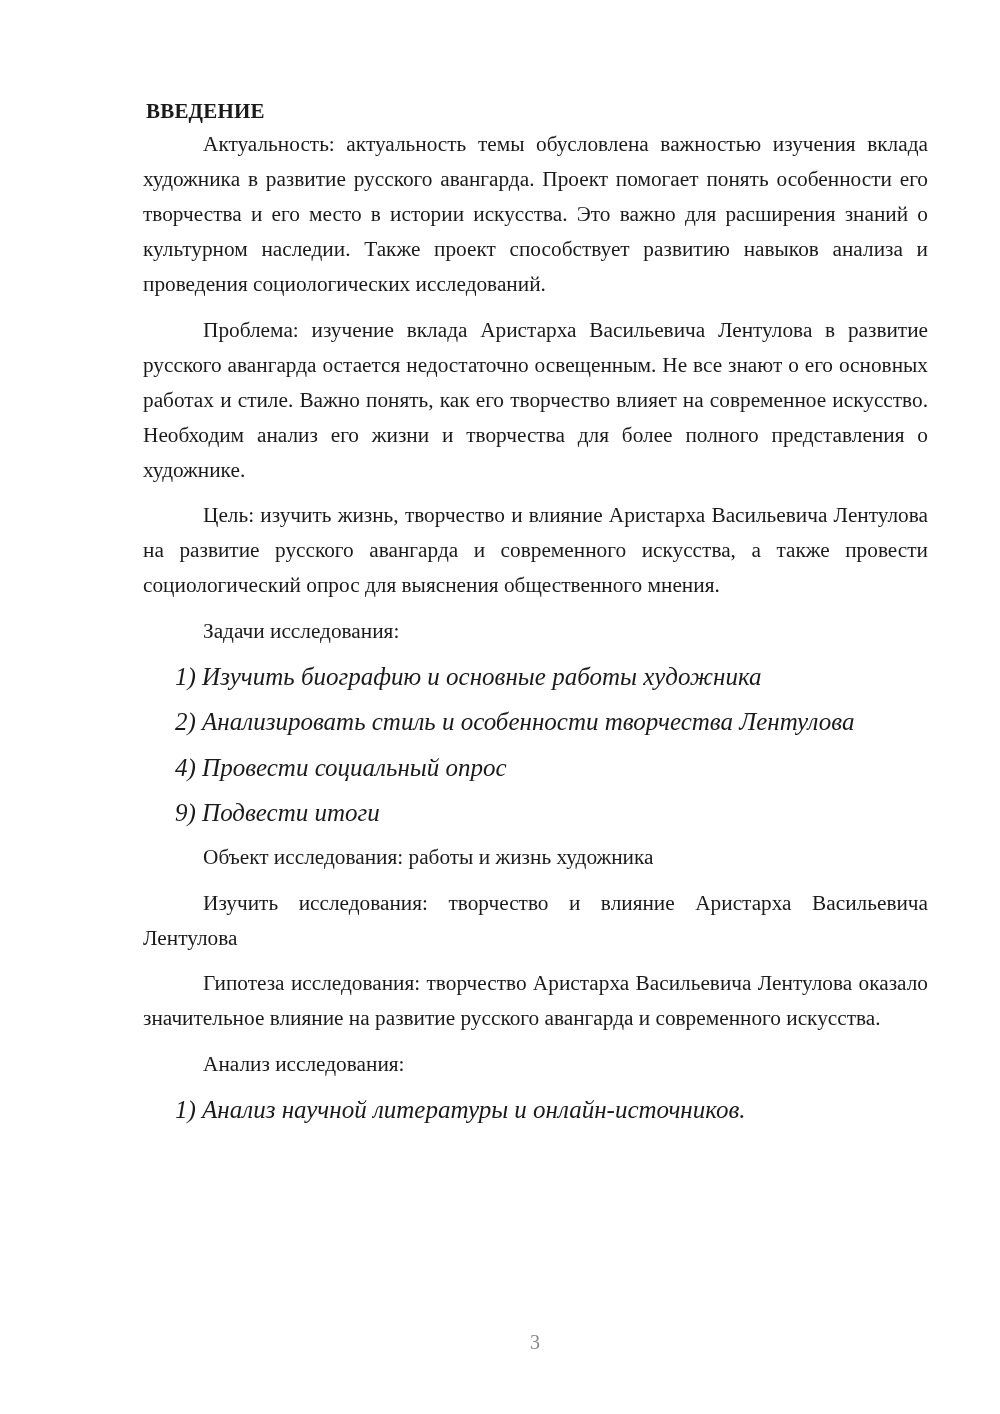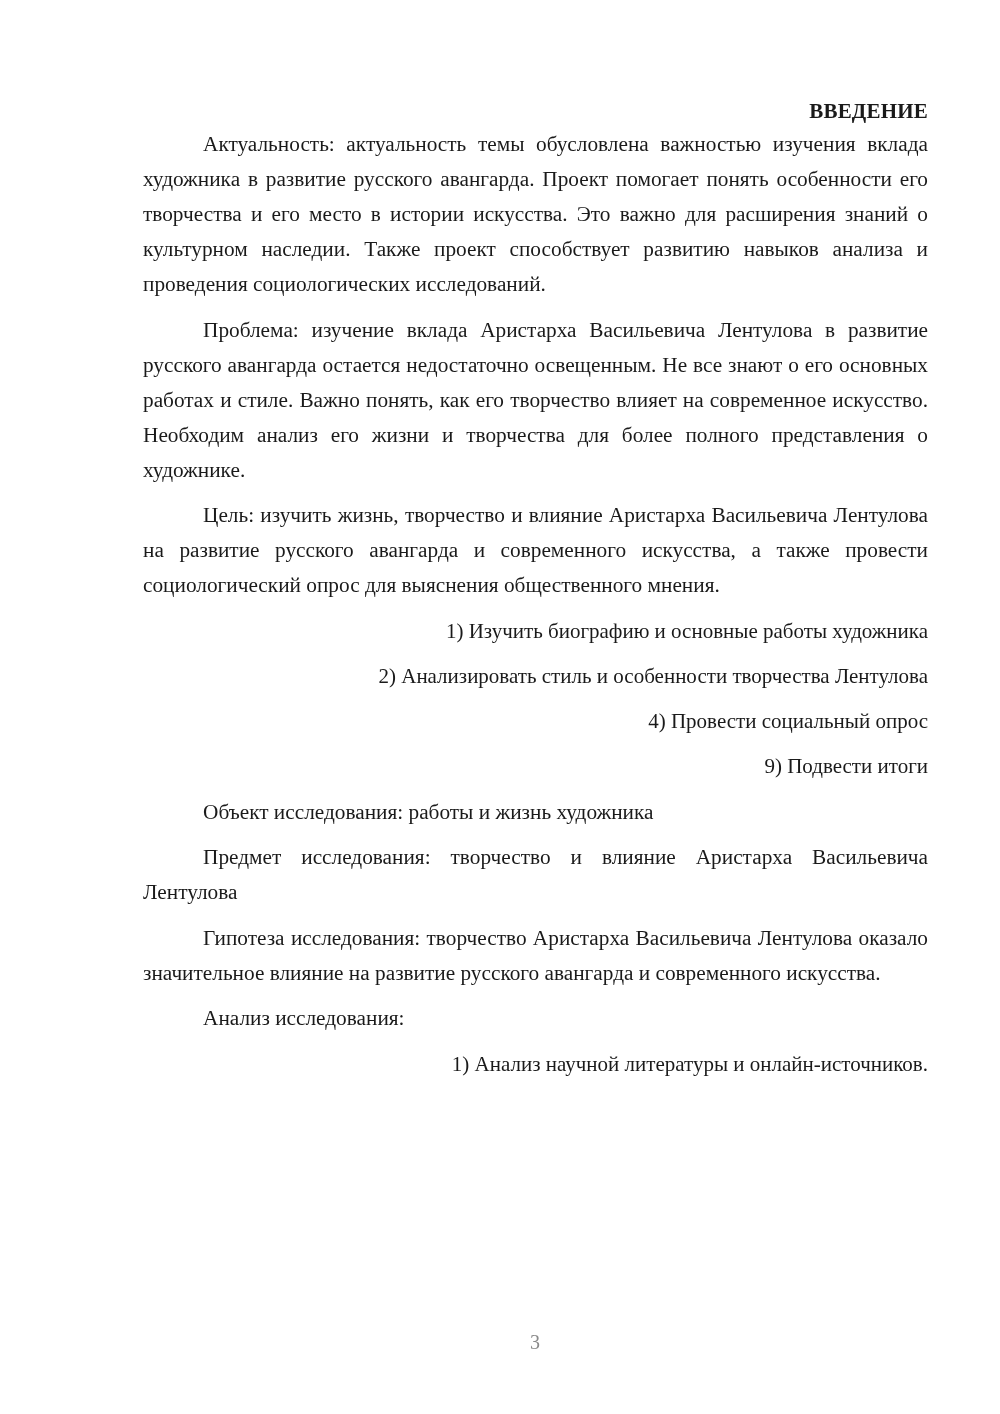--- a/index.html
+++ b/index.html
@@ -15,45 +15,46 @@
       font-family: "Liberation Serif", "DejaVu Serif", serif;
       color: #1a1a1a;
     }
     .page {
       position: absolute;
       left: 143px;
       top: 95px;
       width: 785px;
     }
     .heading {
-      text-align: right;
+      text-align: left;
       font-weight: bold;
       font-size: 21px;
       line-height: 32px;
       margin: 0 0 0 0;
       padding-left: 3px;
       letter-spacing: 0.2px;
     }
     .para {
       font-size: 21.3px;
       line-height: 35px;
       text-align: justify;
       text-indent: 60px;
       margin: 0 0 10.5px 0;
       letter-spacing: 0px;
     }
     .para.first {
       margin-top: 0px;
     }
     .list-item {
-      font-size: 21px;
+      font-size: 25px;
       line-height: 35px;
       margin: 0 0 10.3px 0;
       padding-left: 32px;
-      text-align: right;
+      text-align: left;
+      font-style: italic;
     }
     .page-number {
       position: absolute;
       left: 0;
       width: 1000px;
       top: 1331px;
       padding-left: 70px;
       box-sizing: border-box;
       text-align: center;
       font-size: 20px;
@@ -66,31 +67,32 @@
 
 <div class="page">
   <div class="heading">ВВЕДЕНИЕ</div>
 
   <p class="para first">Актуальность: актуальность темы обусловлена важностью изучения вклада художника в развитие русского авангарда. Проект помогает понять особенности его творчества и его место в истории искусства. Это важно для расширения знаний о культурном наследии. Также проект способствует развитию навыков анализа и проведения социологических исследований.</p>
 
   <p class="para">Проблема: изучение вклада Аристарха Васильевича Лентулова в развитие русского авангарда остается недостаточно освещенным. Не все знают о его основных работах и стиле. Важно понять, как его творчество влияет на современное искусство. Необходим анализ его жизни и творчества для более полного представления о художнике.</p>
 
   <p class="para">Цель: изучить жизнь, творчество и влияние Аристарха Васильевича Лентулова на развитие русского авангарда и современного искусства, а также провести социологический опрос для выяснения общественного мнения.</p>
 
+  <p class="para">Задачи исследования:</p>
 
   <div>
     <div class="list-item">1) Изучить биографию и основные работы художника</div>
     <div class="list-item">2) Анализировать стиль и особенности творчества Лентулова</div>
     <div class="list-item">4) Провести социальный опрос</div>
     <div class="list-item">9) Подвести итоги</div>
   </div>
 
   <p class="para">Объект исследования: работы и жизнь художника</p>
 
-  <p class="para">Предмет исследования: творчество и влияние Аристарха Васильевича Лентулова</p>
+  <p class="para">Изучить исследования: творчество и влияние Аристарха Васильевича Лентулова</p>
 
   <p class="para">Гипотеза исследования: творчество Аристарха Васильевича Лентулова оказало значительное влияние на развитие русского авангарда и современного искусства.</p>
 
   <p class="para">Анализ исследования:</p>
 
   <div>
     <div class="list-item">1) Анализ научной литературы и онлайн-источников.</div>
   </div>
 </div>
 

